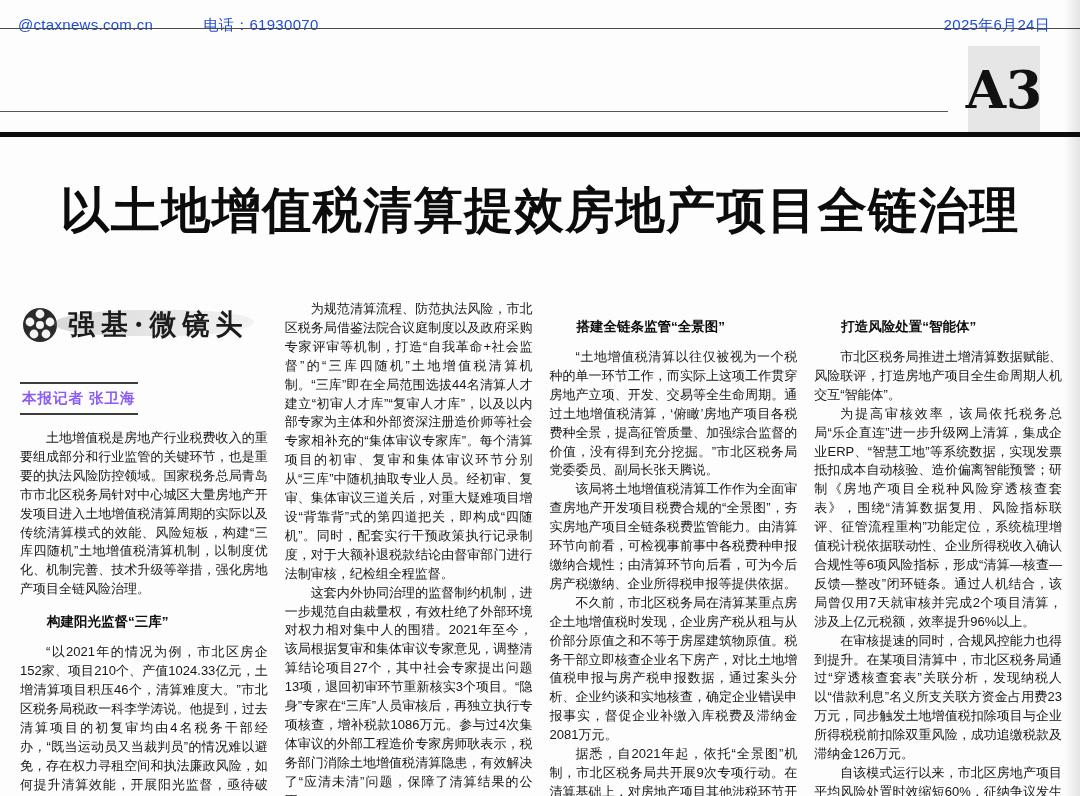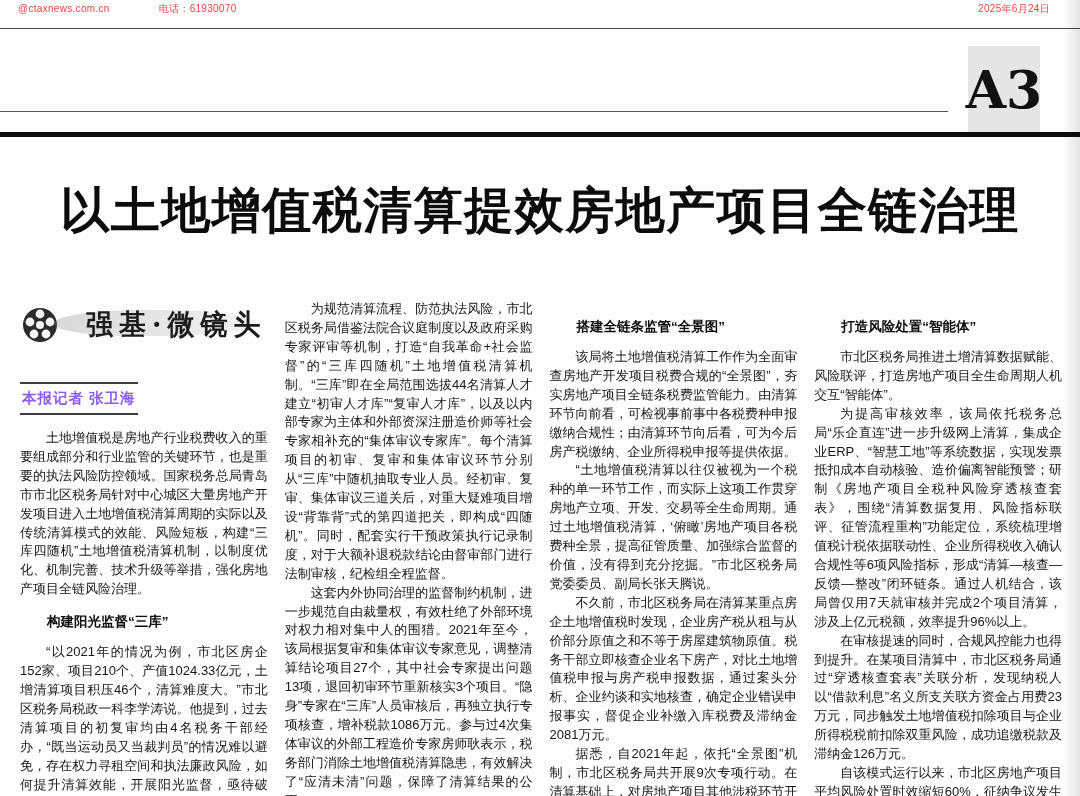--- a/index.html
+++ b/index.html
@@ -12,23 +12,23 @@
     font-family:"Liberation Sans","DejaVu Sans",sans-serif;
     color:#161616;
   }
   .page::after{ 
     content:"";position:absolute;top:0;right:0;width:16px;height:100%;
     background:linear-gradient(to right,rgba(0,0,0,0),rgba(0,0,0,0.10));
     pointer-events:none;
   }
   
   .meta-row{
-    position:absolute;top:2px;left:18px;right:30px;
+    position:absolute;top:16px;left:18px;right:30px;
     display:flex;justify-content:space-between;
-    font-size:10px;color:#ef4444;letter-spacing:.3px;
+    font-size:15px;color:#1d4ed8;letter-spacing:.3px;
   }
   .meta-left span{margin-right:46px;}
   .rule-hair{
     position:absolute;top:28px;left:0;width:100%;height:2px;
     border-top:1.6px solid #4a4a4a;
   }
   .rule-thin{
     position:absolute;top:111px;left:0;width:948px;height:0;
     border-top:1.5px solid #555;
   }
@@ -63,21 +63,21 @@
     text-align:justify;text-justify:inter-ideograph;
     text-indent:2em;color:#171717;
   }
   .col h3{
     margin:14px 0 12px 0;padding:0 0 0 2em;
     font-size:13.5px;font-weight:bold;color:#0e0e0e;
   }
   .col h3.first{margin-top:18px;}
   
   .logo-row{
-    display:flex;align-items:center;gap:26px;height:46px;margin-top:2px;
+    display:flex;align-items:center;gap:8px;height:46px;margin-top:2px;
     position:relative;
   }
   .logo-swoosh{
     position:absolute;left:34px;top:8px;width:200px;height:26px;
     background:linear-gradient(to right,rgba(120,120,120,.28),rgba(170,170,170,.12));
     border-radius:50%/60%;transform:skewX(-18deg);
   }
   .logo-text{
     position:relative;
     font-family:"DejaVu Serif","Liberation Serif",serif;
@@ -138,22 +138,22 @@
       <p>“以2021年的情况为例，市北区房企152家、项目210个、产值1024.33亿元，土增清算项目积压46个，清算难度大。”市北区税务局税政一科李学涛说。他提到，过去清算项目的初复审均由4名税务干部经办，“既当运动员又当裁判员”的情况难以避免，存在权力寻租空间和执法廉政风险，如何提升清算效能，开展阳光监督，亟待破题。</p>
     </section>
 
     <section class="col">
       <p>为规范清算流程、防范执法风险，市北区税务局借鉴法院合议庭制度以及政府采购专家评审等机制，打造“自我革命+社会监督”的“三库四随机”土地增值税清算机制。“三库”即在全局范围选拔44名清算人才建立“初审人才库”“复审人才库”，以及以内部专家为主体和外部资深注册造价师等社会专家相补充的“集体审议专家库”。每个清算项目的初审、复审和集体审议环节分别从“三库”中随机抽取专业人员。经初审、复审、集体审议三道关后，对重大疑难项目增设“背靠背”式的第四道把关，即构成“四随机”。同时，配套实行干预政策执行记录制度，对于大额补退税款结论由督审部门进行法制审核，纪检组全程监督。</p>
       <p>这套内外协同治理的监督制约机制，进一步规范自由裁量权，有效杜绝了外部环境对权力相对集中人的围猎。2021年至今，该局根据复审和集体审议专家意见，调整清算结论项目27个，其中社会专家提出问题13项，退回初审环节重新核实3个项目。“隐身”专家在“三库”人员审核后，再独立执行专项核查，增补税款1086万元。参与过4次集体审议的外部工程造价专家房师耿表示，税务部门消除土地增值税清算隐患，有效解决了“应清未清”问题，保障了清算结果的公正。</p>
     </section>
 
     <section class="col">
       <h3 class="first">搭建全链条监管“全景图”</h3>
+      <p>“土地增值税清算以往仅被视为一个税种的单一环节工作，而实际上这项工作贯穿房地产立项、开发、交易等全生命周期。通过土地增值税清算，‘俯瞰’房地产项目各税费种全景，提高征管质量、加强综合监督的价值，没有得到充分挖掘。”市北区税务局党委委员、副局长张天腾说。</p>
       <p>该局将土地增值税清算工作作为全面审查房地产开发项目税费合规的“全景图”，夯实房地产项目全链条税费监管能力。由清算环节向前看，可检视事前事中各税费种申报缴纳合规性；由清算环节向后看，可为今后房产税缴纳、企业所得税申报等提供依据。</p>
-      <p>“土地增值税清算以往仅被视为一个税种的单一环节工作，而实际上这项工作贯穿房地产立项、开发、交易等全生命周期。通过土地增值税清算，‘俯瞰’房地产项目各税费种全景，提高征管质量、加强综合监督的价值，没有得到充分挖掘。”市北区税务局党委委员、副局长张天腾说。</p>
       <p>不久前，市北区税务局在清算某重点房企土地增值税时发现，企业房产税从租与从价部分原值之和不等于房屋建筑物原值。税务干部立即核查企业名下房产，对比土地增值税申报与房产税申报数据，通过案头分析、企业约谈和实地核查，确定企业错误申报事实，督促企业补缴入库税费及滞纳金2081万元。</p>
       <p>据悉，自2021年起，依托“全景图”机制，市北区税务局共开展9次专项行动。在清算基础上，对房地产项目其他涉税环节开展“回溯体检”，共查补入库其他税费3320万元。</p>
     </section>
 
     <section class="col">
       <h3 class="first">打造风险处置“智能体”</h3>
       <p>市北区税务局推进土增清算数据赋能、风险联评，打造房地产项目全生命周期人机交互“智能体”。</p>
       <p>为提高审核效率，该局依托税务总局“乐企直连”进一步升级网上清算，集成企业ERP、“智慧工地”等系统数据，实现发票抵扣成本自动核验、造价偏离智能预警；研制《房地产项目全税种风险穿透核查套表》，围绕“清算数据复用、风险指标联评、征管流程重构”功能定位，系统梳理增值税计税依据联动性、企业所得税收入确认合规性等6项风险指标，形成“清算—核查—反馈—整改”闭环链条。通过人机结合，该局曾仅用7天就审核并完成2个项目清算，涉及上亿元税额，效率提升96%以上。</p>
       <p>在审核提速的同时，合规风控能力也得到提升。在某项目清算中，市北区税务局通过“穿透核查套表”关联分析，发现纳税人以“借款利息”名义所支关联方资金占用费23万元，同步触发土地增值税扣除项目与企业所得税税前扣除双重风险，成功追缴税款及滞纳金126万元。</p>
       <p>自该模式运行以来，市北区房地产项目平均风险处置时效缩短60%，征纳争议发生率下降45%，税法遵从度显著提升。</p>

